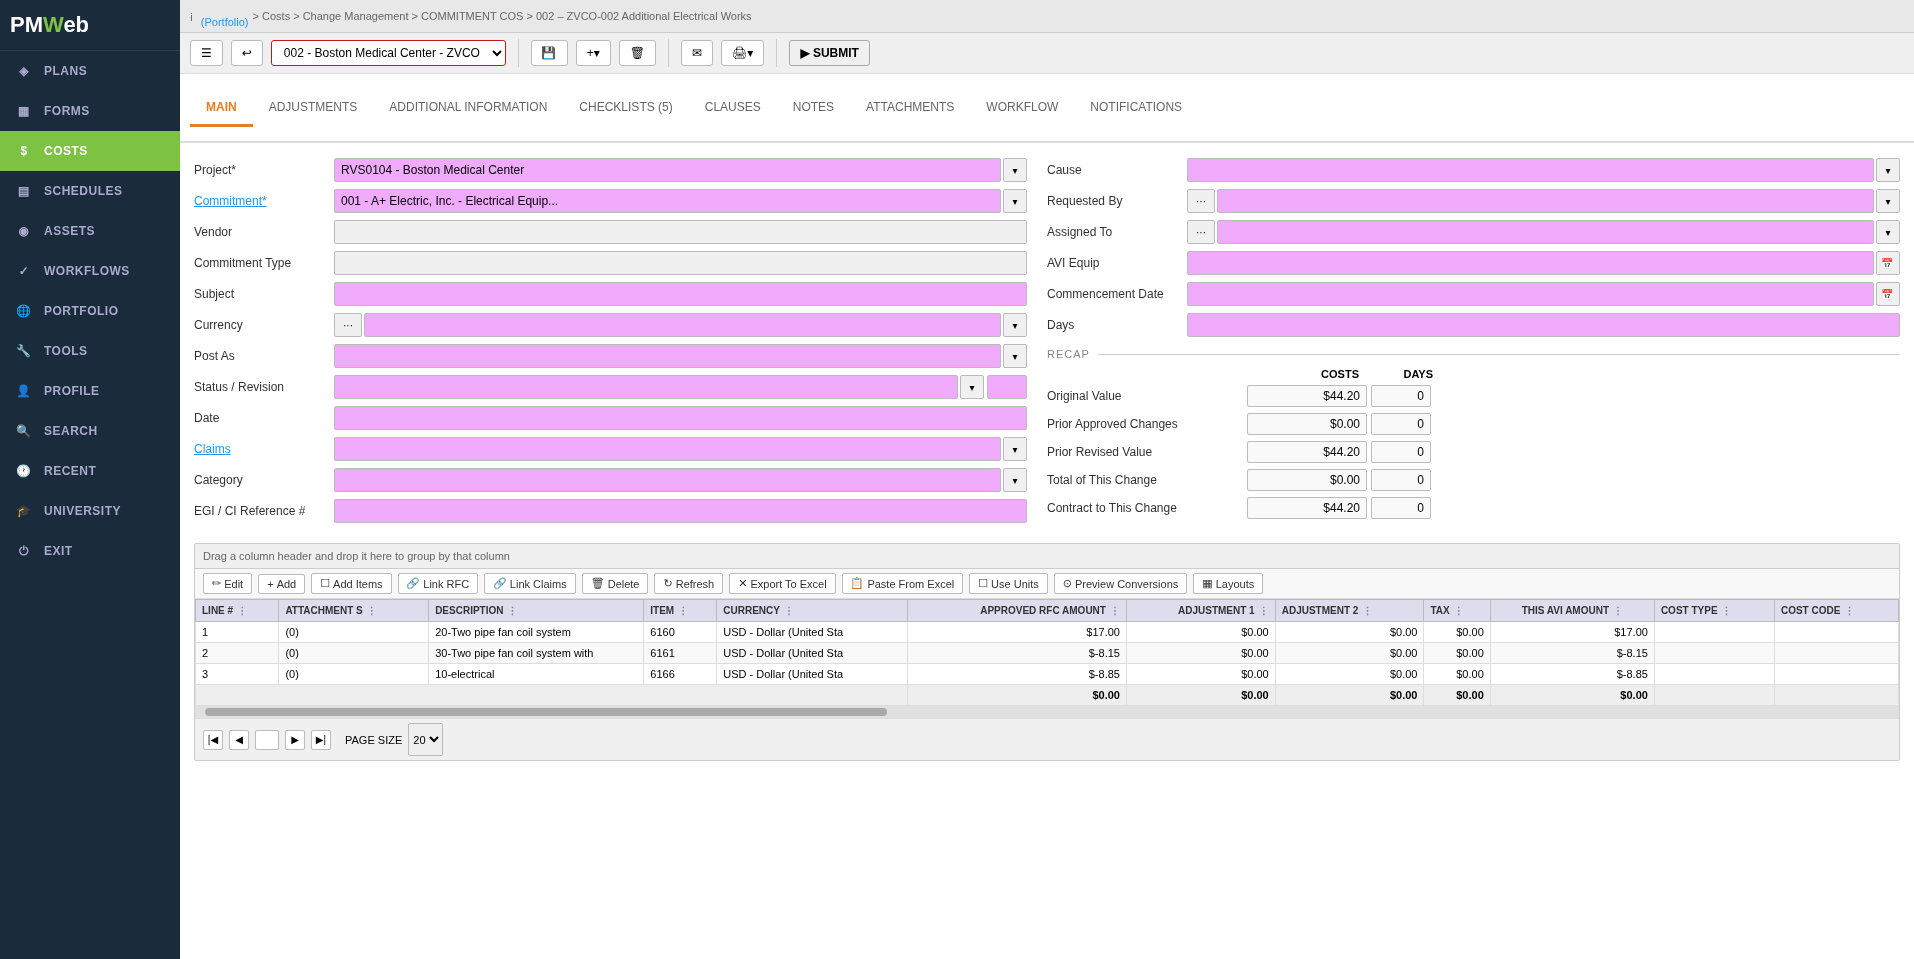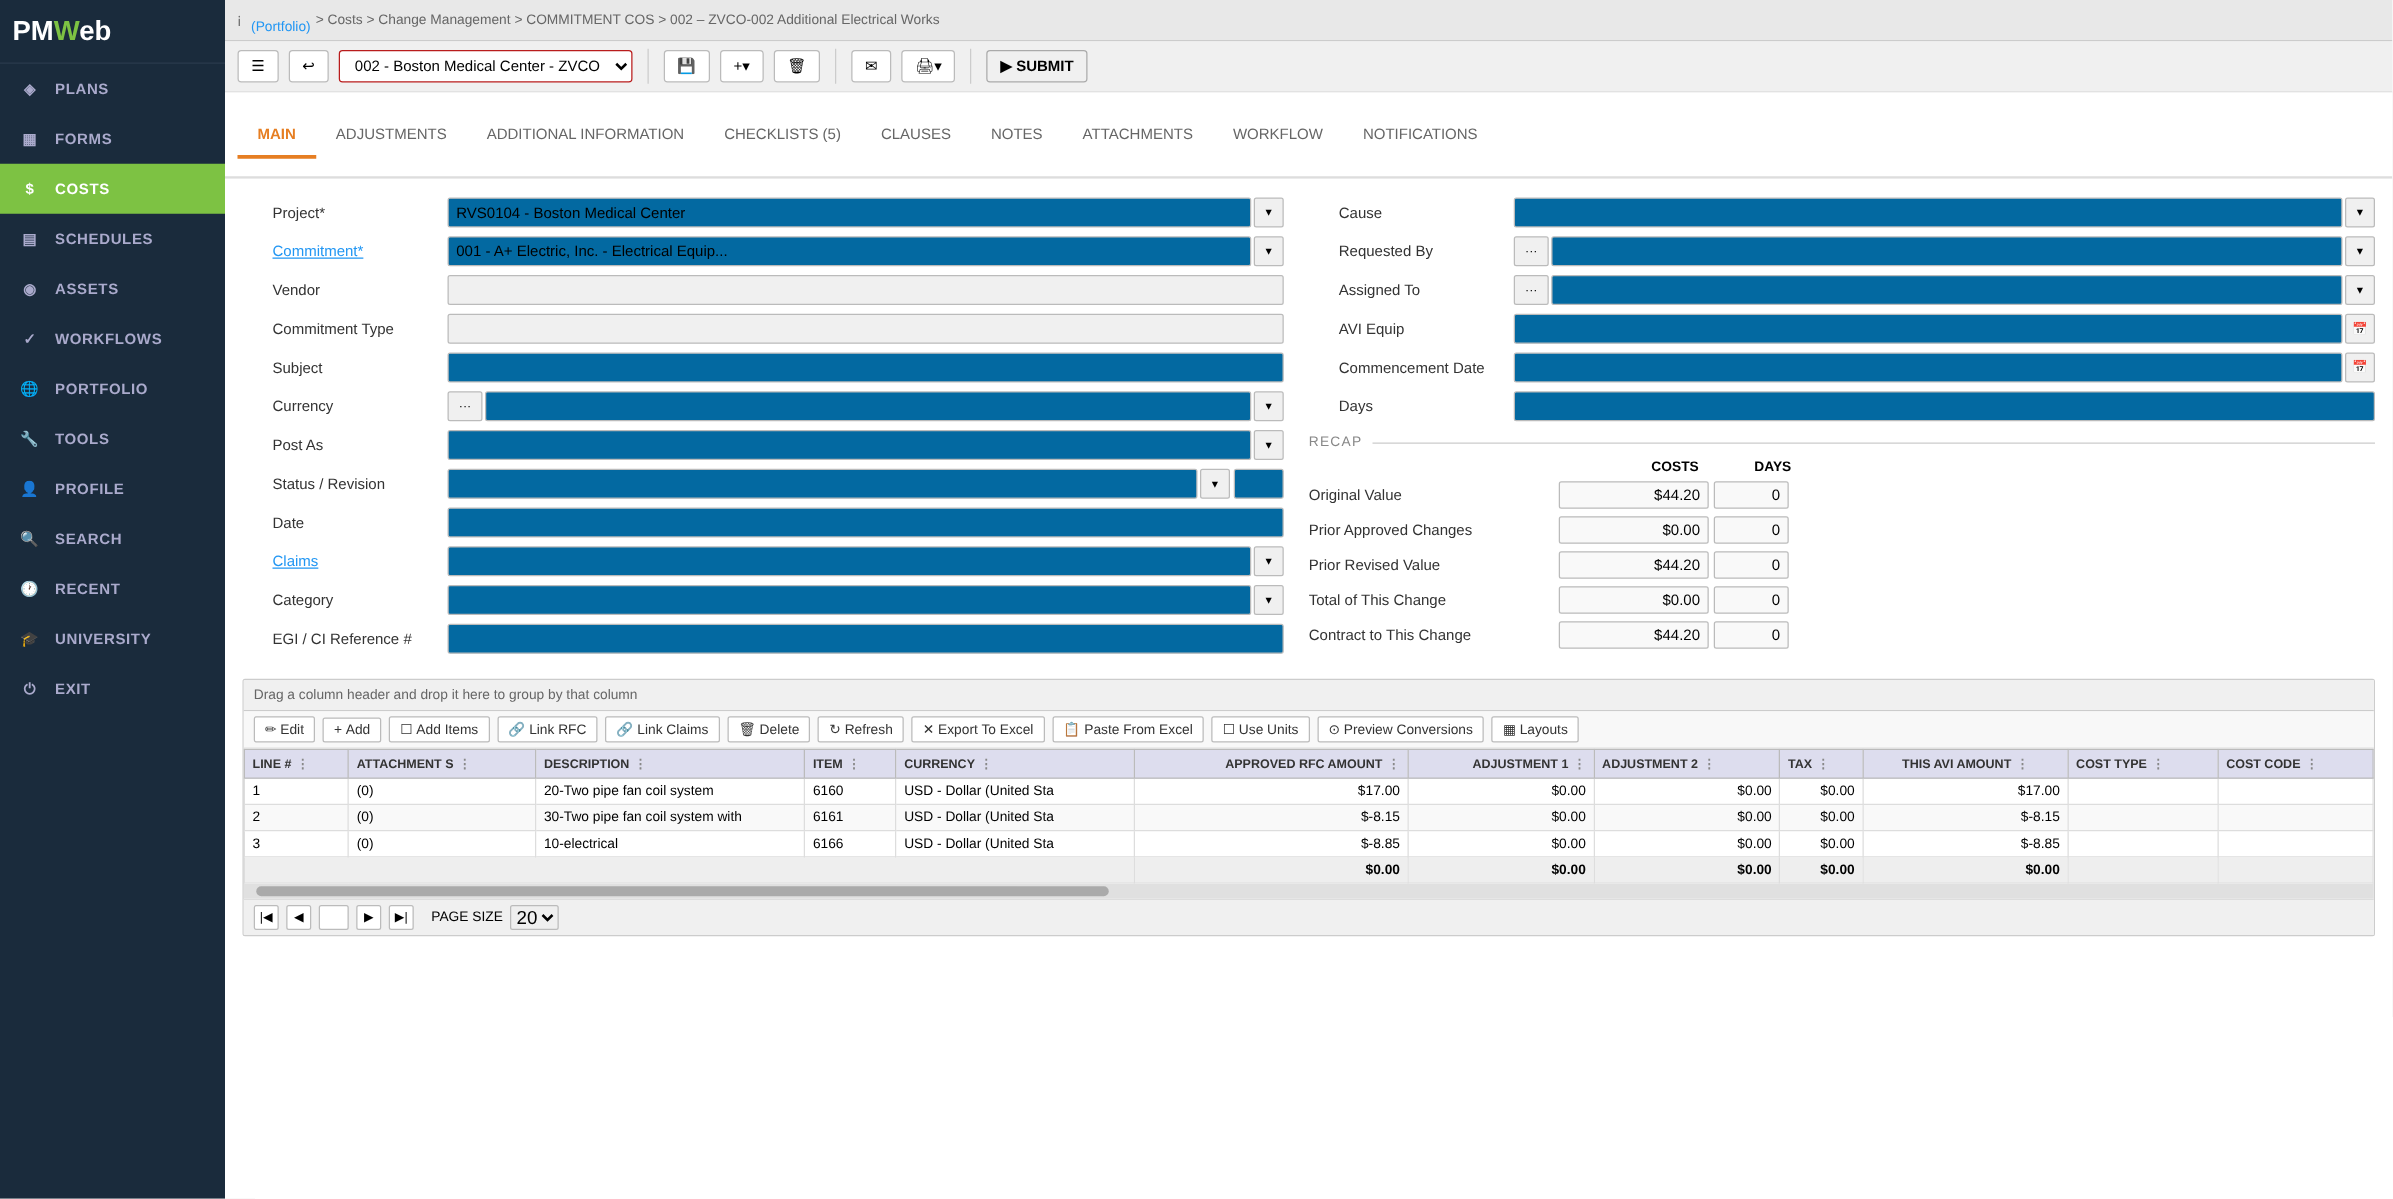--- a/index.html
+++ b/index.html
@@ -141,31 +141,30 @@
       display: flex;
       align-items: center;
       margin-bottom: 5px;
       min-height: 26px;
     }
     .form-label {
       width: 140px;
       flex-shrink: 0;
       font-size: 12px;
       color: #333;
-      margin-left: 24px;
     }
     .form-label a { color: #2196f3; text-decoration: underline; cursor: pointer; }
     .form-control {
       flex: 1;
       height: 24px;
       border: 1px solid #bbb;
       border-radius: 2px;
       padding: 2px 6px;
       font-size: 12px;
-      background: #0369a1;
+      background: #f0abfc;
     }
     .input-with-btn {
       flex: 1;
       display: flex;
       gap: 2px;
     }
     .input-with-btn .form-control { flex: 1; }
     .icon-btn {
       width: 24px;
       height: 24px;
@@ -804,20 +803,20 @@
         <div class="scrollbar-thumb"></div>
       </div>
 
       <div class="grid-footer">
         <button class="page-btn">|◀</button>
         <button class="page-btn">◀</button>
         <input class="page-num" style="">
         <button class="page-btn">▶</button>
         <button class="page-btn">▶|</button>
         <span style="margin-left:8px;">PAGE SIZE</span>
-        <select style="height:20px; font-size:15px; border:1px solid #bbb; border-radius:2px;">
+        <select style="height:33px; font-size:11px; border:1px solid #bbb; border-radius:2px;">
           <option>20</option>
         </select>
       </div>
     </div>
 
   </div>
 </div>
 
 </body></html>

